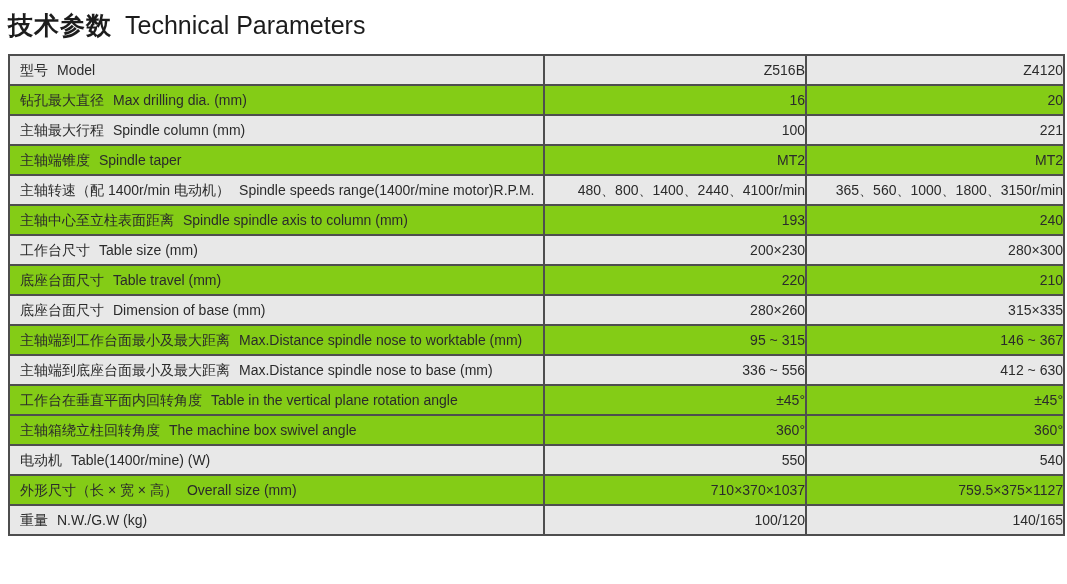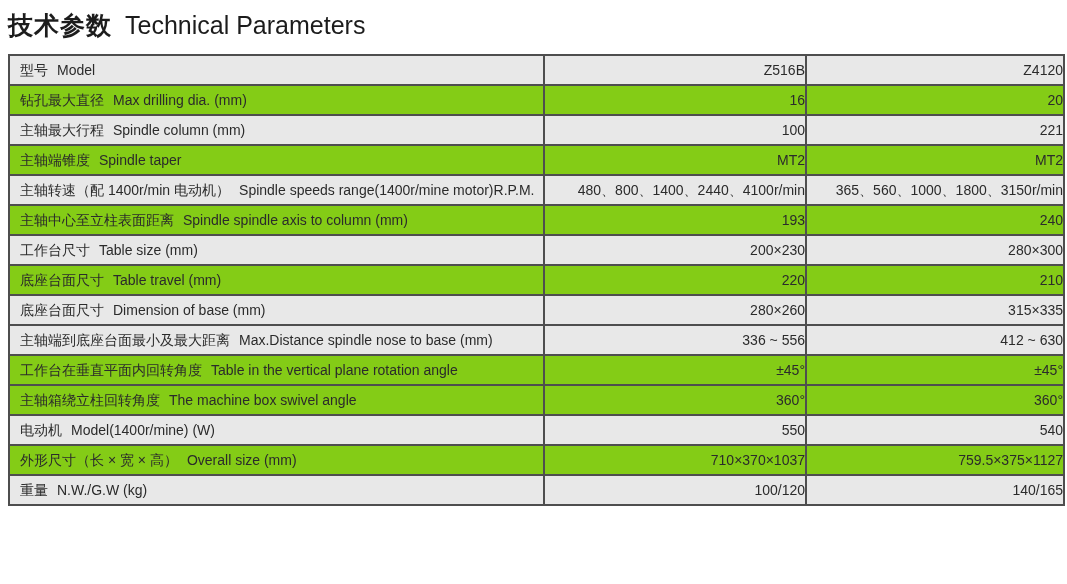--- a/index.html
+++ b/index.html
@@ -108,37 +108,42 @@
         <tr>
           <td class="label-cell"><span class="zh">底座台面尺寸</span><span class="en">Table travel (mm)</span></td>
           <td class="value-cell">220</td>
           <td class="value-cell">210</td>
         </tr>
         <tr class="shaded">
           <td class="label-cell"><span class="zh">底座台面尺寸</span><span class="en">Dimension of base (mm)</span></td>
           <td class="value-cell">280×260</td>
           <td class="value-cell">315×335</td>
         </tr>
+        <tr>
+          <td class="label-cell"><span class="zh">主轴端到工作台面最小及最大距离</span><span class="en">Max.Distance spindle nose to worktable (mm)</span></td>
+          <td class="value-cell">95 ~ 315</td>
+          <td class="value-cell">146 ~ 367</td>
+        </tr>
         <tr class="shaded">
           <td class="label-cell"><span class="zh">主轴端到底座台面最小及最大距离</span><span class="en">Max.Distance spindle nose to base (mm)</span></td>
           <td class="value-cell">336 ~ 556</td>
           <td class="value-cell">412 ~ 630</td>
         </tr>
         <tr>
           <td class="label-cell"><span class="zh">工作台在垂直平面内回转角度</span><span class="en">Table in the vertical plane rotation angle</span></td>
           <td class="value-cell">±45°</td>
           <td class="value-cell">±45°</td>
         </tr>
         <tr>
           <td class="label-cell"><span class="zh">主轴箱绕立柱回转角度</span><span class="en">The machine box swivel angle</span></td>
           <td class="value-cell">360°</td>
           <td class="value-cell">360°</td>
         </tr>
         <tr class="shaded">
-          <td class="label-cell"><span class="zh">电动机</span><span class="en">Model(1400r/mine) (W)</span></td>
+          <td class="label-cell"><span class="zh">电动机</span><span class="en">Table(1400r/mine) (W)</span></td>
           <td class="value-cell">550</td>
           <td class="value-cell">540</td>
         </tr>
         <tr>
           <td class="label-cell"><span class="zh">外形尺寸（长 × 宽 × 高）</span><span class="en">Overall size (mm)</span></td>
           <td class="value-cell">710×370×1037</td>
           <td class="value-cell">759.5×375×1127</td>
         </tr>
         <tr class="shaded">
           <td class="label-cell"><span class="zh">重量</span><span class="en">N.W./G.W (kg)</span></td>

